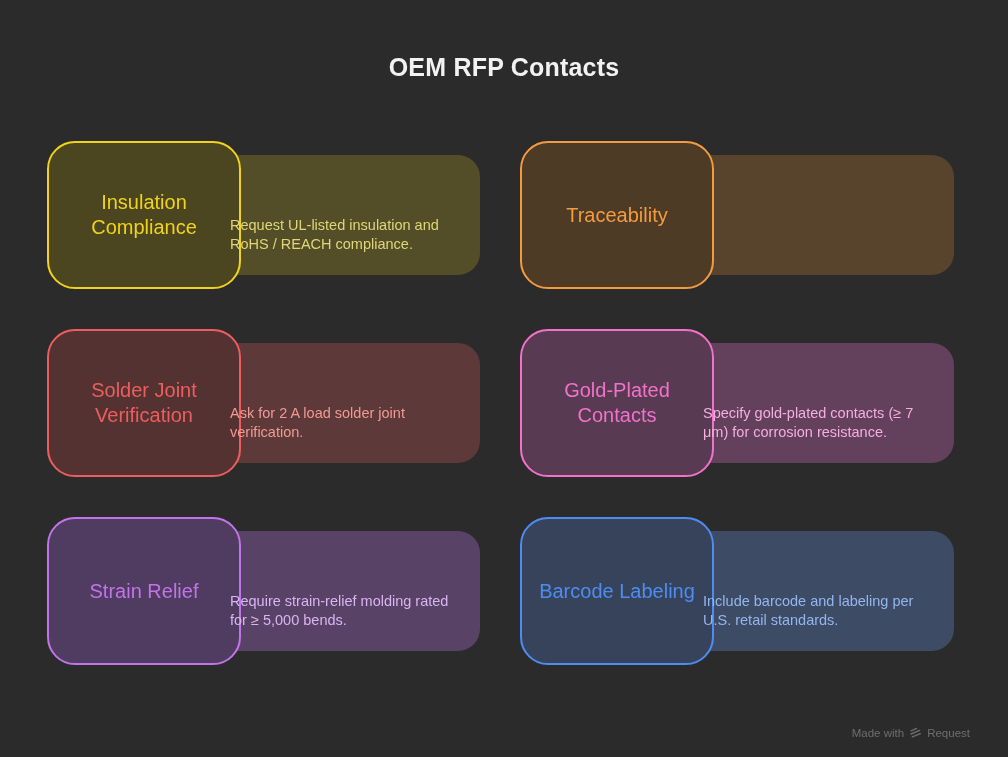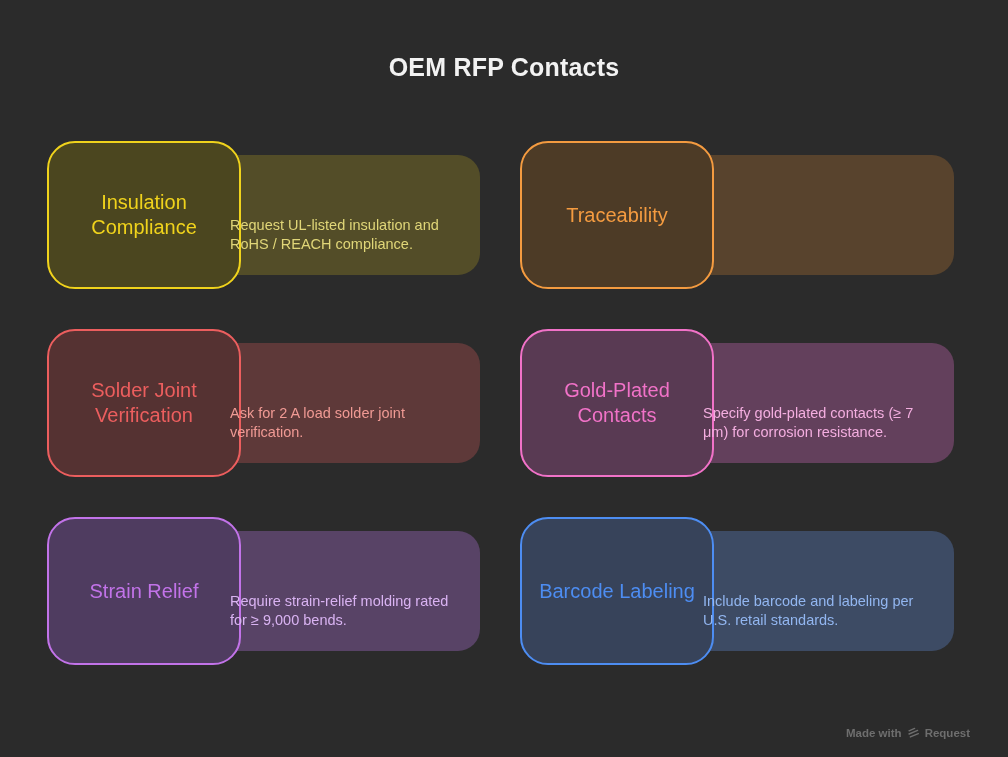--- a/index.html
+++ b/index.html
@@ -95,35 +95,35 @@
       <div class="label-box">Gold-Plated Contacts</div>
       <div class="desc">
           <span>Specify gold-plated contacts (≥ 7 μm) for corrosion resistance.</span>
         </div>
     </div>
 
     <div class="card" style="--accent: #c273e9; --fill: #4f3c60; --strip: #584366; --desc: #d9b3f2;">
       <div class="strip"></div>
       <div class="label-box">Strain Relief</div>
       <div class="desc">
-          <span>Require strain-relief molding rated for ≥ 9,000 bends.</span>
+          <span>Require strain-relief molding rated for ≥ 5,000 bends.</span>
         </div>
     </div>
 
     <div class="card" style="--accent: #4d8df2; --fill: #37435a; --strip: #3d4b64; --desc: #92b6f0;">
       <div class="strip"></div>
       <div class="label-box">Barcode Labeling</div>
       <div class="desc">
           <span>Include barcode and labeling per U.S. retail standards.</span>
         </div>
     </div>
 
   </div>
 
-  <a class="footer" href="#" style="color: rgb(110, 110, 110); font-weight: bold;">
+  <a class="footer" href="#" style="color: rgb(110, 110, 110);">
     <span>Made with</span>
     <span class="napkin-icon">
       <svg width="13" height="13" viewBox="0 0 14 14" fill="none">
         <path d="M2.2 5.2 L8.2 2.6" stroke="currentColor" stroke-width="1.5" stroke-linecap="round"></path>
         <path d="M2.2 8.6 L11.4 4.8" stroke="currentColor" stroke-width="1.5" stroke-linecap="round"></path>
         <path d="M3.6 11.8 L12.2 8.2" stroke="currentColor" stroke-width="1.5" stroke-linecap="round"></path>
       </svg>
     </span>
     <span>Request</span>
   </a>

